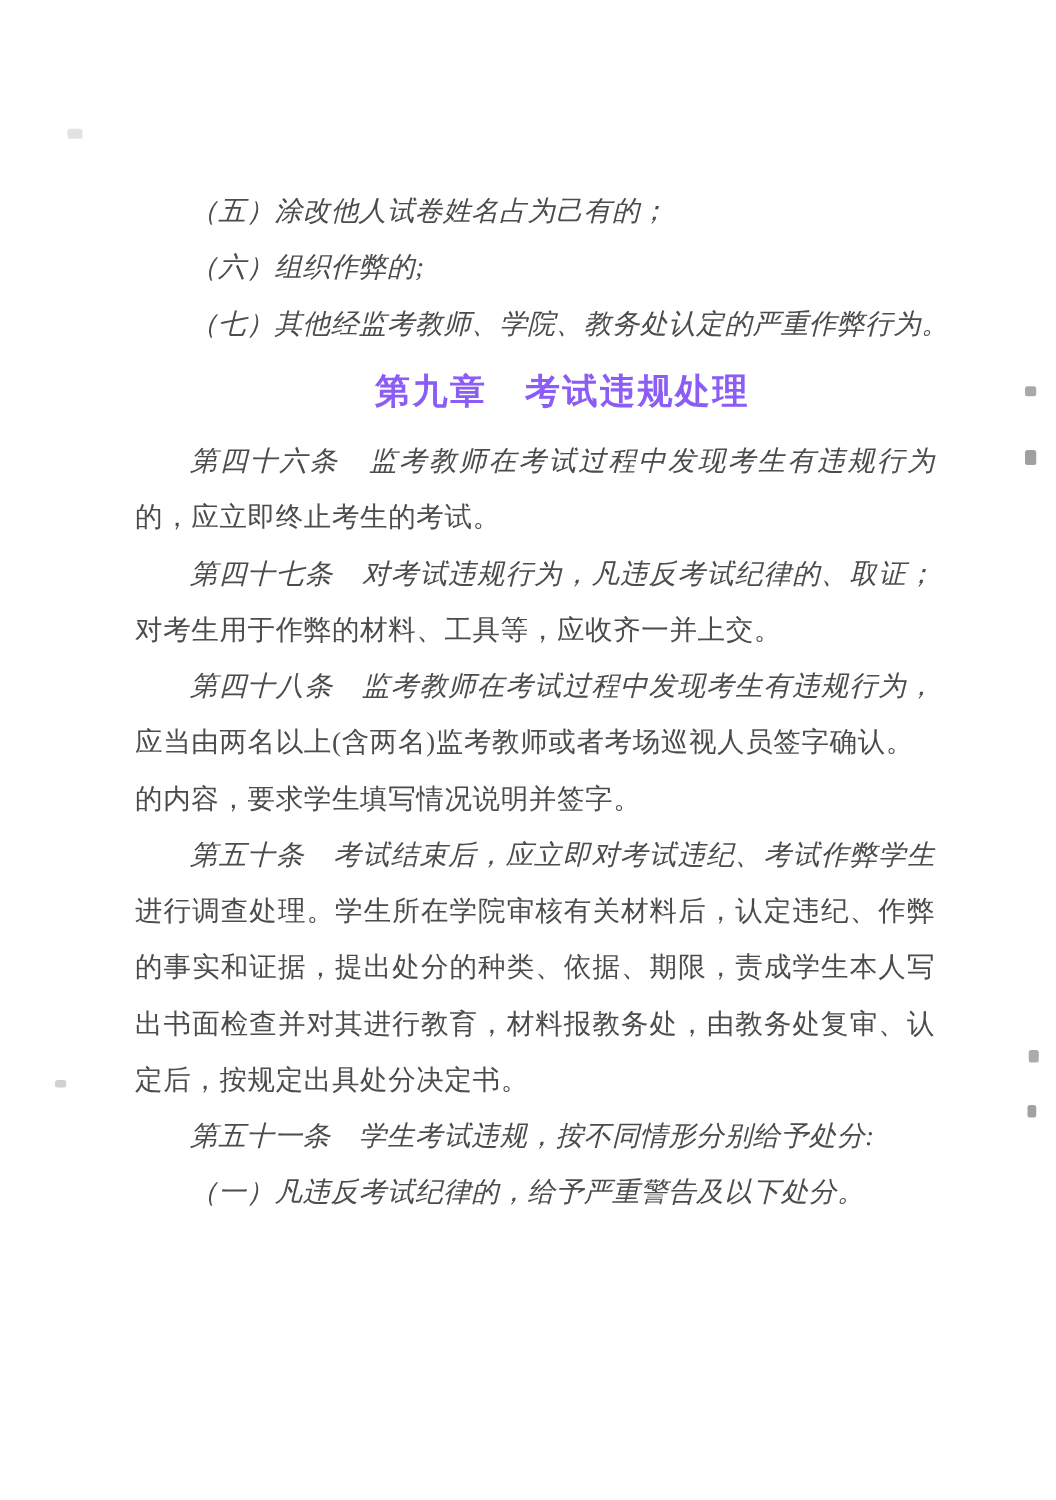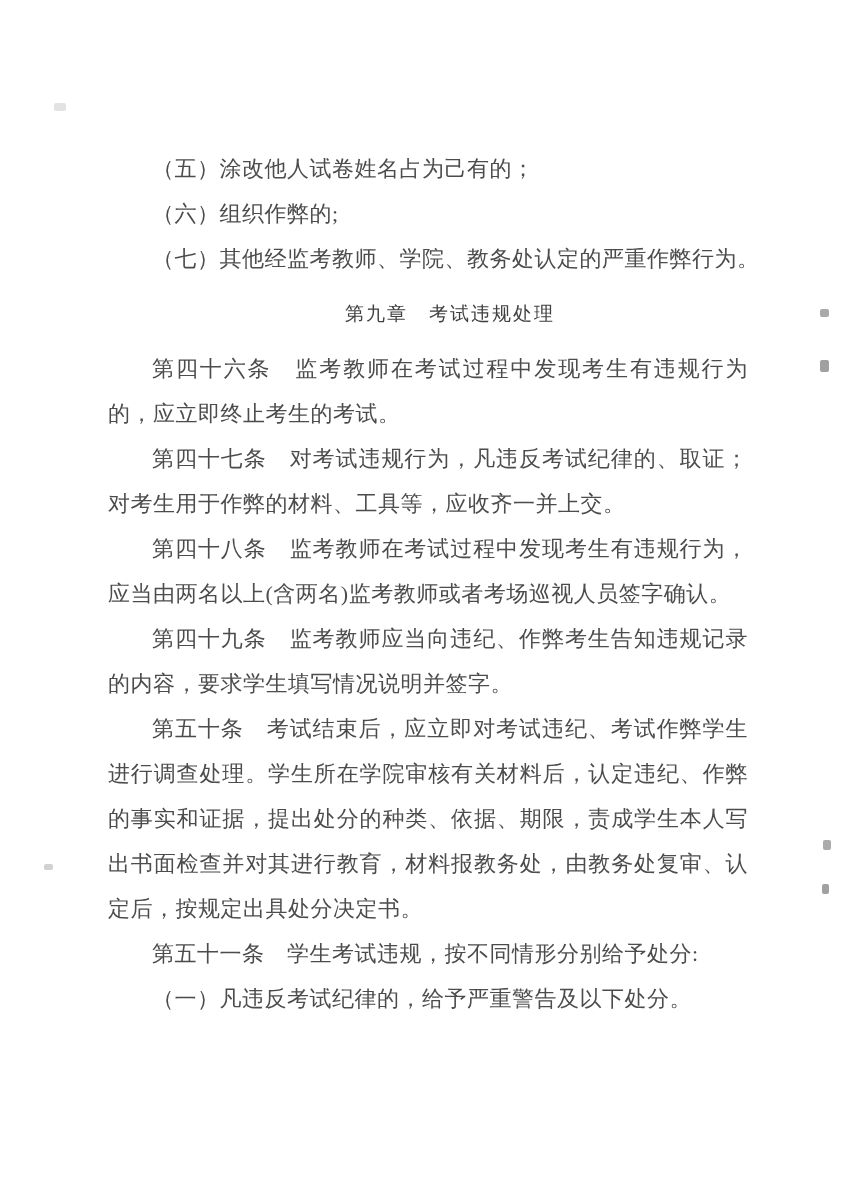--- a/index.html
+++ b/index.html
@@ -28,32 +28,33 @@
     font-size: 22px;
     line-height: 45px;
     letter-spacing: 0.5px;
   }
   .ln {
     text-align: left;
     white-space: nowrap;
   }
   .ind {
     text-indent: 2em;
+    font-style: italic;
   }
   .just {
     white-space: normal;
     text-align: justify;
     text-align-last: justify;
   }
   .chapter {
     margin: 10px 0 10px 0;
-    font-size: 19px;
+    font-size: 28px;
     line-height: 45px;
-    font-weight: normal;
-    color: #404040;
+    font-weight: bold;
+    color: #8b5cf6;
     text-align: center;
     position: relative;
     left: 22px;
     letter-spacing: 2px;
   }
   .mark {
     position: absolute;
     border-radius: 2px;
     opacity: 0.85;
   }
@@ -72,21 +73,20 @@
 
     <div class="ln ind just">第四十六条　监考教师在考试过程中发现考生有违规行为</div>
     <div class="ln">的，应立即终止考生的考试。</div>
 
     <div class="ln ind just">第四十七条　对考试违规行为，凡违反考试纪律的、取证；</div>
     <div class="ln">对考生用于作弊的材料、工具等，应收齐一并上交。</div>
 
     <div class="ln ind just">第四十八条　监考教师在考试过程中发现考生有违规行为，</div>
     <div class="ln">应当由两名以上(含两名)监考教师或者考场巡视人员签字确认。</div>
 
-    <div class="ln ind just">第四十九条　监考教师应当向违纪、作弊考生告知违规记录</div>
     <div class="ln">的内容，要求学生填写情况说明并签字。</div>
 
     <div class="ln ind just">第五十条　考试结束后，应立即对考试违纪、考试作弊学生</div>
     <div class="ln just">进行调查处理。学生所在学院审核有关材料后，认定违纪、作弊</div>
     <div class="ln just">的事实和证据，提出处分的种类、依据、期限，责成学生本人写</div>
     <div class="ln just">出书面检查并对其进行教育，材料报教务处，由教务处复审、认</div>
     <div class="ln">定后，按规定出具处分决定书。</div>
 
     <div class="ln ind">第五十一条　学生考试违规，按不同情形分别给予处分:</div>
     <div class="ln ind">（一）凡违反考试纪律的，给予严重警告及以下处分。</div>

